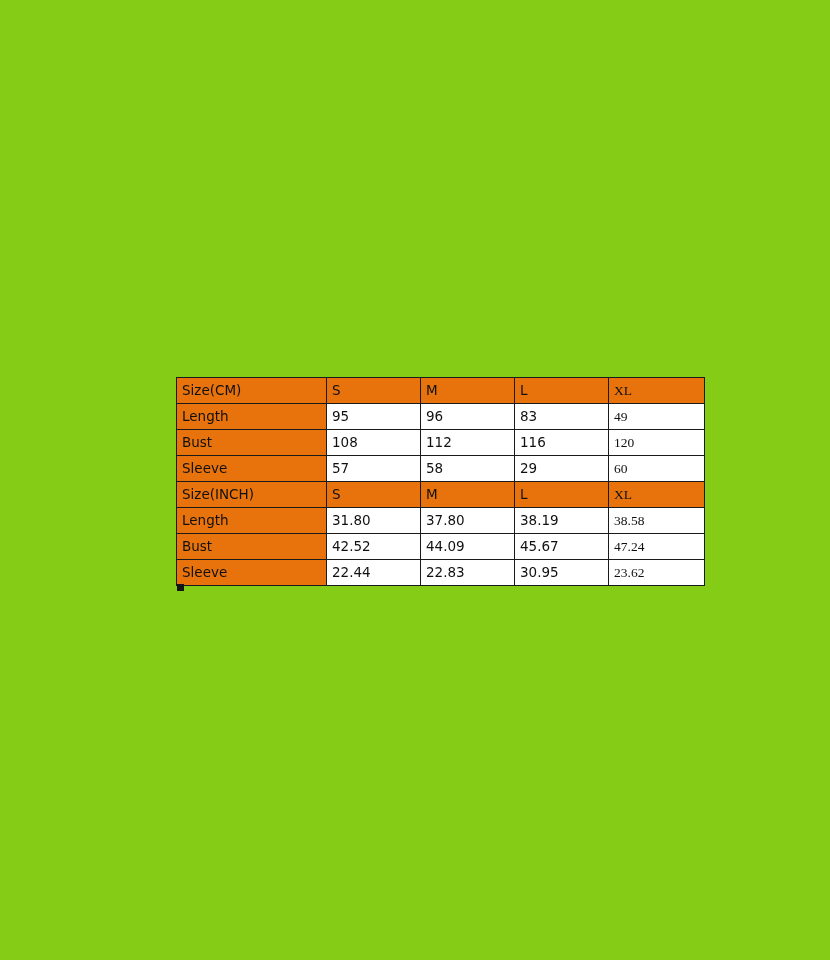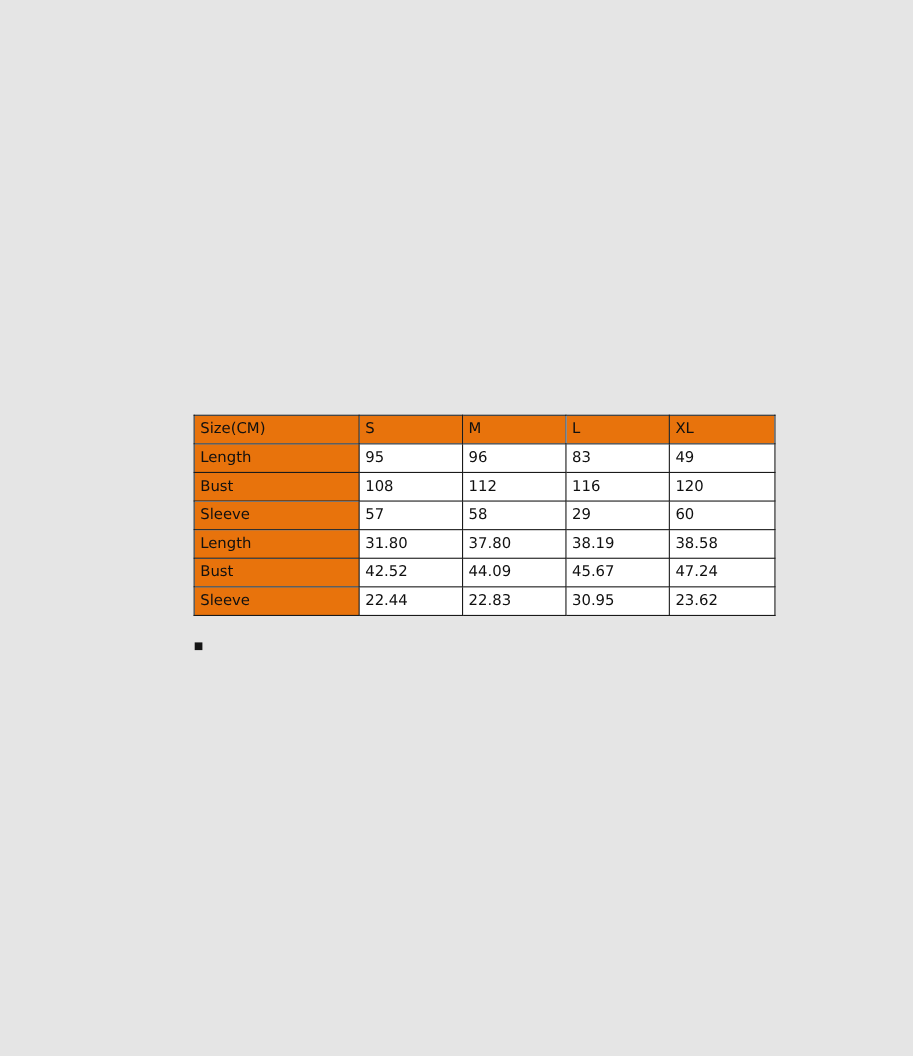--- a/index.html
+++ b/index.html
@@ -12,21 +12,21 @@
     width: 830px;
     height: 960px;
     position: relative;
     overflow: hidden;
     font-family: "DejaVu Sans", "Liberation Sans", sans-serif;
   }
 
   #canvas {
     position: absolute;
     inset: 0;
-    background: #e5e5e5;
+    background: #84cc16;
   }
 
   
   #size-table-wrap {
     position: absolute;
     left: 176px;
     top: 377px;
     width: 478px;
   }
 
@@ -60,21 +60,21 @@
   }
 
   
   table.size-table tr.header-row td {
     background: #E8730C;
   }
 
   table.size-table td.c1 { width: 84px; }
   table.size-table td.c2 { width: 84px; }
   table.size-table td.c3 { width: 84px; }
-  table.size-table td.c4 { width: 86px; }
+  table.size-table td.c4 { width: 86px; font-family: Liberation Serif, serif; }
 
   
   #corner-artifact {
     position: absolute;
     left: 177px;
     top: 584px;
     width: 7px;
     height: 7px;
     background: #151515;
   }
@@ -108,20 +108,27 @@
             <td class="c3">116</td>
             <td class="c4">120</td>
           </tr>
           <tr>
             <td class="label-cell">Sleeve</td>
             <td class="c1">57</td>
             <td class="c2">58</td>
             <td class="c3">29</td>
             <td class="c4">60</td>
           </tr>
+          <tr class="header-row">
+            <td class="label-cell">Size(INCH)</td>
+            <td class="c1">S</td>
+            <td class="c2">M</td>
+            <td class="c3">L</td>
+            <td class="c4">XL</td>
+          </tr>
           <tr>
             <td class="label-cell">Length</td>
             <td class="c1">31.80</td>
             <td class="c2">37.80</td>
             <td class="c3">38.19</td>
             <td class="c4">38.58</td>
           </tr>
           <tr>
             <td class="label-cell">Bust</td>
             <td class="c1">42.52</td>

